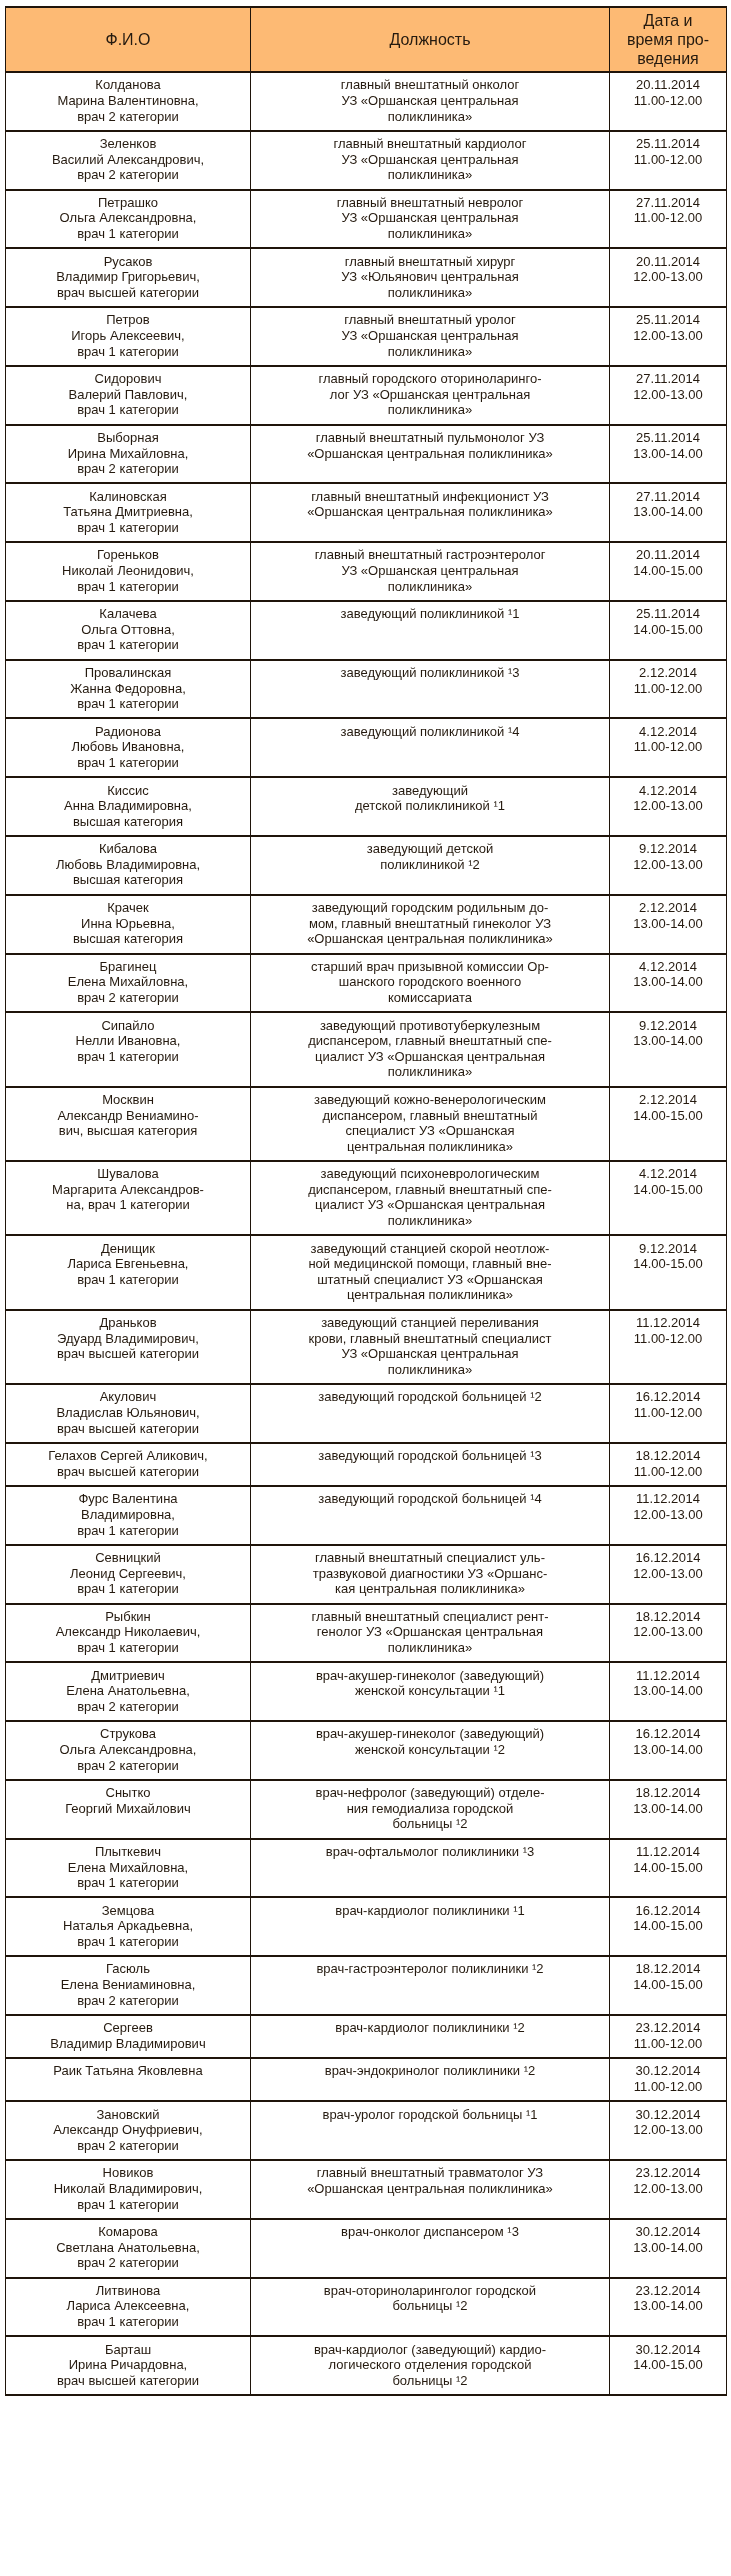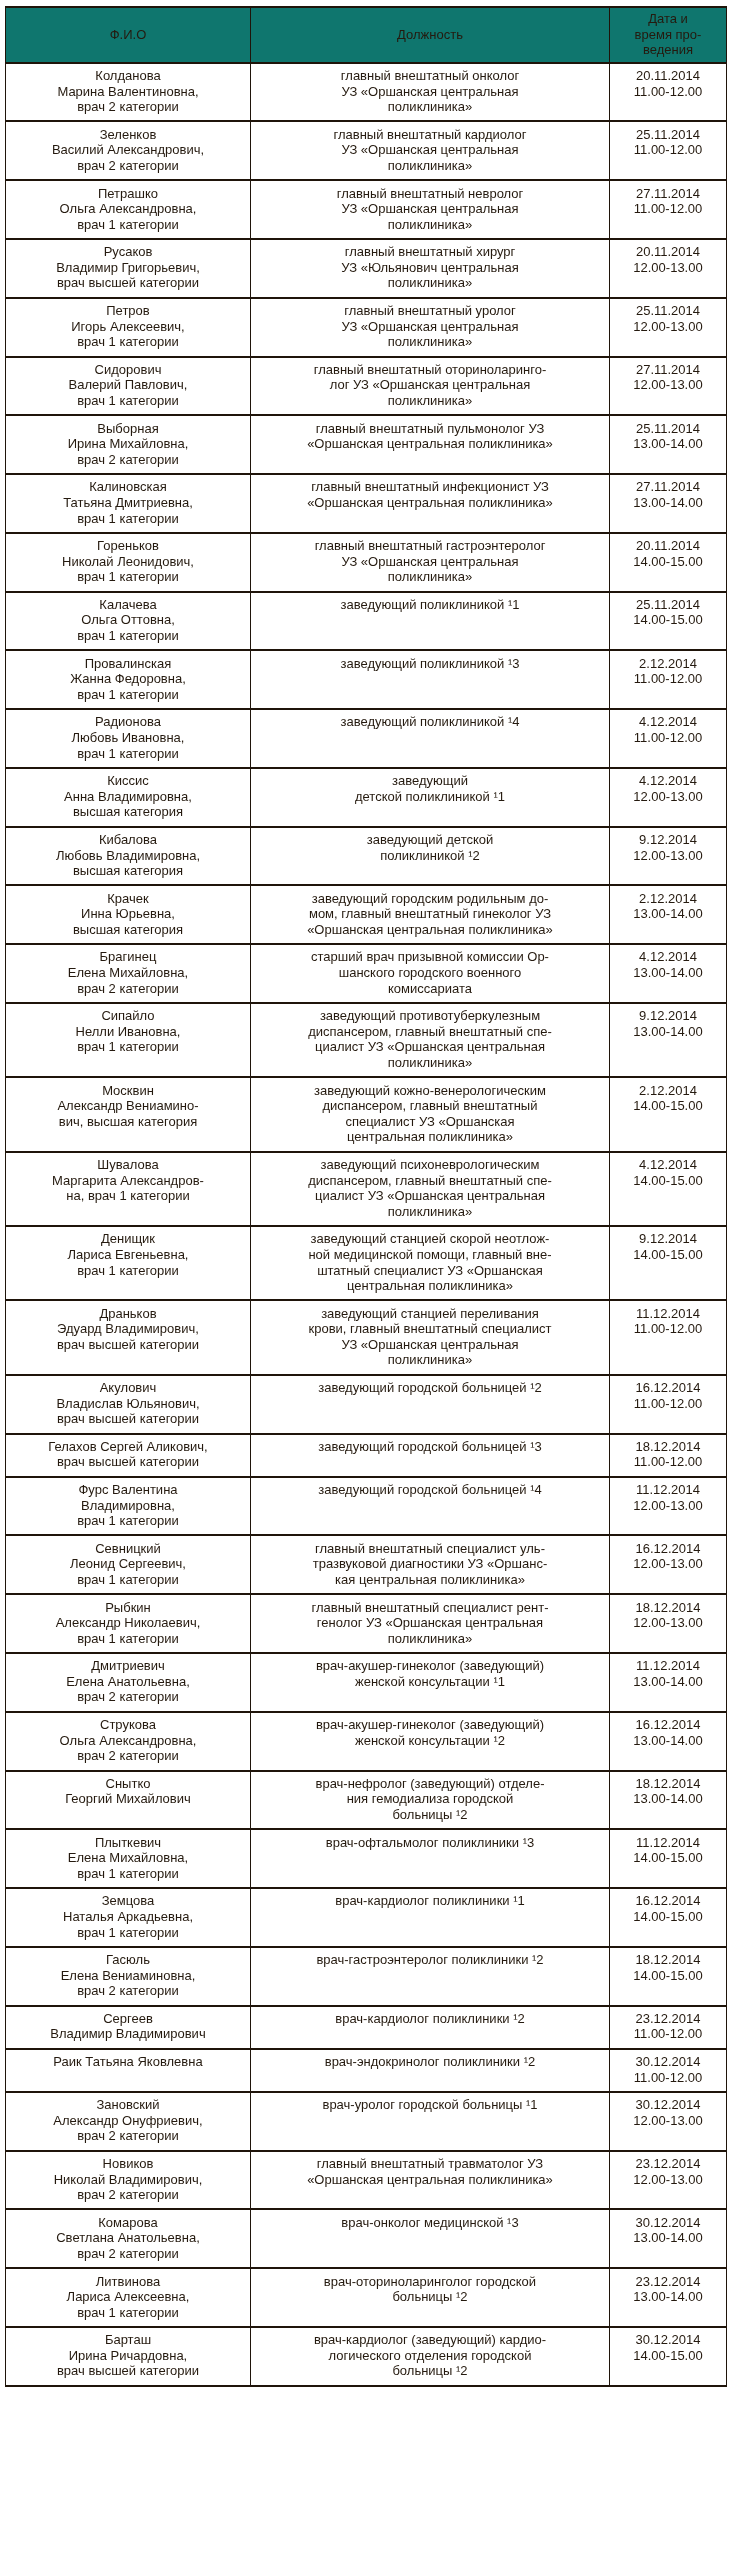--- a/index.html
+++ b/index.html
@@ -29,23 +29,23 @@
   table.schedule td {
     border: 1.4px solid #1f140a;
     border-top-width: 2.1px;
     border-bottom-width: 2.1px;
     text-align: center;
     white-space: pre-line;
     overflow: hidden;
     box-sizing: border-box;
   }
   table.schedule th {
-    background: #0f766e;
+    background: #fdba74;
     font-weight: normal;
-    font-size: 13px;
+    font-size: 16px;
     line-height: 1.2;
     height: 56px;
     vertical-align: middle;
     padding: 2.9px 5.7px;
   }
   table.schedule td {
     vertical-align: top;
     font-size: 13px;
     line-height: 1.2;
     padding: 4.3px 7.1px 5.7px 7.1px;
@@ -124,21 +124,21 @@
           <td class="position-cell">главный внештатный уролог
 УЗ «Оршанская центральная
 поликлиника»</td>
           <td class="datetime-cell">25.11.2014
 12.00-13.00</td>
         </tr>
         <tr class="data-row">
           <td class="fio-cell">Сидорович
 Валерий Павлович,
 врач 1 категории</td>
-          <td class="position-cell">главный внештатный оториноларинго-
+          <td class="position-cell">главный городского оториноларинго-
 лог УЗ «Оршанская центральная
 поликлиника»</td>
           <td class="datetime-cell">27.11.2014
 12.00-13.00</td>
         </tr>
         <tr class="data-row">
           <td class="fio-cell">Выборная
 Ирина Михайловна,
 врач 2 категории</td>
           <td class="position-cell">главный внештатный пульмонолог УЗ
@@ -393,31 +393,31 @@
           <td class="fio-cell">Зановский
 Александр Онуфриевич,
 врач 2 категории</td>
           <td class="position-cell">врач-уролог городской больницы ¹1</td>
           <td class="datetime-cell">30.12.2014
 12.00-13.00</td>
         </tr>
         <tr class="data-row">
           <td class="fio-cell">Новиков
 Николай Владимирович,
-врач 2 категории</td>
+врач 1 категории</td>
           <td class="position-cell">главный внештатный травматолог УЗ
 «Оршанская центральная поликлиника»</td>
           <td class="datetime-cell">23.12.2014
 12.00-13.00</td>
         </tr>
         <tr class="data-row">
           <td class="fio-cell">Комарова
 Светлана Анатольевна,
 врач 2 категории</td>
-          <td class="position-cell">врач-онколог медицинской ¹3</td>
+          <td class="position-cell">врач-онколог диспансером ¹3</td>
           <td class="datetime-cell">30.12.2014
 13.00-14.00</td>
         </tr>
         <tr class="data-row">
           <td class="fio-cell">Литвинова
 Лариса Алексеевна,
 врач 1 категории</td>
           <td class="position-cell">врач-оториноларинголог городской
 больницы ¹2</td>
           <td class="datetime-cell">23.12.2014

